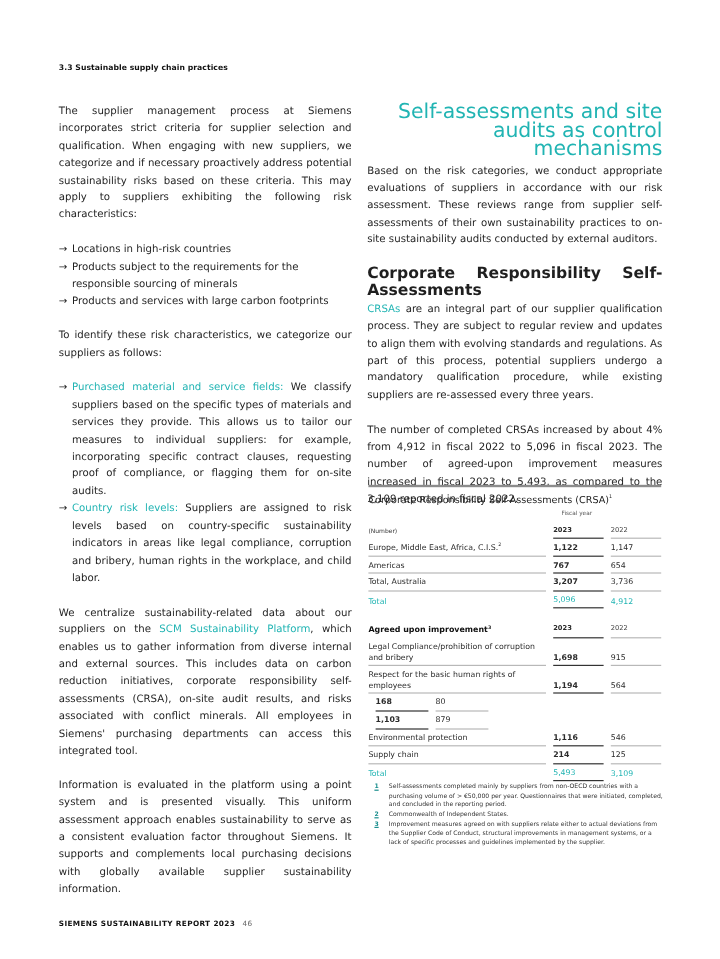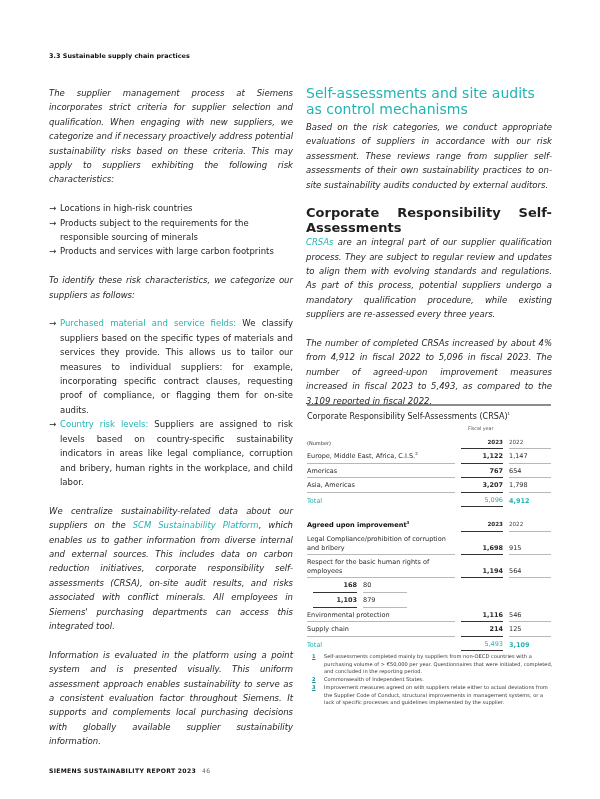--- a/index.html
+++ b/index.html
@@ -4,47 +4,47 @@
 <style>
   * { margin:0; padding:0; box-sizing:border-box; }
   html, body { width:600px; height:799px; background:#ffffff; overflow:hidden; }
   body { position:relative; font-family:"DejaVu Sans", sans-serif; color:#1f1f1f; }
 
   .section-label { position:absolute; left:49px; top:52px; font-size:6.4px; font-weight:bold; color:#111; letter-spacing:0.05px; }
 
   .col-left { position:absolute; left:49px; top:86px; width:244px; font-size:8.5px; line-height:14.4px; text-align:justify; }
   .col-right { position:absolute; left:306px; top:86px; width:246px; font-size:8.5px; line-height:14.4px; text-align:justify; }
 
-  p { margin:0;font-style:italic; }
+  p { margin:0; }
   .gap { height:14.4px; }
   .teal { color:#21b4b3; }
 
   ul.arrow { list-style:none; }
   ul.arrow li { position:relative; padding-left:11px; }
   ul.arrow li .arr { position:absolute; left:0; top:0; }
 
-  .heading-teal { color:#21b4b3; font-size:14px; line-height:15.5px; text-align:left; margin-bottom:3px; }
+  .heading-teal { color:#21b4b3; font-size:17px; line-height:15.5px; text-align:right; margin-bottom:3px; }
   .subhead { font-weight:bold; font-size:13px; }
 
   
   .tbl { position:absolute; left:307px; top:404px; width:244px; font-size:6.5px; color:#2b2b2b; }
   .tbl-topline { height:1.5px; background:#8c8c8c; width:244px; }
   .tbl-title { font-size:8px; margin-top:6px; color:#222; }
   .fy { position:absolute; left:161px; top:22px; font-size:4.8px; color:#555; }
   .trow { position:relative; display:flex; align-items:flex-end; }
   .trow .lbl { width:155px; padding-right:4px; border-bottom:0.7px solid #b8b8b8; }
-  .trow .v23 { width:44px; margin-left:6px; font-weight:bold; border-bottom:1.3px solid #333;text-align:right; }
+  .trow .v23 { width:44px; margin-left:6px; font-weight:bold; border-bottom:1.3px solid #333; }
   .trow .v22 { width:44px; margin-left:6px; border-bottom:0.7px solid #b8b8b8; }
   .trow .cell { padding:3px 0 2px 0; line-height:8.6px; }
   .hdr .lbl { border-bottom:none; font-size:5px; color:#333; }
   .hdr .v23 { font-size:5.6px; border-bottom:1.6px solid #333; }
   .hdr .v22 { font-size:5.6px; font-weight:normal; color:#444; }
   .hdr2 .lbl { font-weight:bold; font-size:6.6px; color:#111; border-bottom:none; }
   .total .lbl, .total .v23, .total .v22 { color:#21b4b3; font-weight:normal; }
-  .total .v22 { font-weight:bold; }
+  .total .v22 { font-weight:normal; }
   .total .v23 { border-bottom:1.3px solid #333; }
   .total .v22 { border-bottom:none; }
   .total .lbl { border-bottom:none; }
   .sup { font-size:4px; vertical-align:super; line-height:0; }
 
   .footnotes { position:absolute; left:312px; top:653px; width:242px; font-size:5.1px; line-height:7.7px; color:#333; }
   .fn { position:relative; padding-left:12px; }
   .fn .num { position:absolute; left:0; top:0; color:#1a8e8d; font-weight:bold; text-decoration:underline; }
 
   .footer { position:absolute; left:49px; top:767px; font-size:6.1px; font-weight:bold; color:#111; letter-spacing:0.3px; }
@@ -101,23 +101,23 @@
     <div class="cell lbl"><span>Europe, Middle East, Africa, C.I.S.</span><span class="sup">2</span></div>
     <div class="cell v23">1,122</div>
     <div class="cell v22">1,147</div>
   </div>
   <div class="trow">
     <div class="cell lbl">Americas</div>
     <div class="cell v23">767</div>
     <div class="cell v22">654</div>
   </div>
   <div class="trow">
-    <div class="cell lbl">Asia, Americas</div>
+    <div class="cell lbl">Total, Australia</div>
     <div class="cell v23">3,207</div>
-    <div class="cell v22">1,798</div>
+    <div class="cell v22">3,736</div>
   </div>
   <div class="trow total">
     <div class="cell lbl">Total</div>
     <div class="cell v23">5,096</div>
     <div class="cell v22">4,912</div>
   </div>
 
   <div style="height:10px;"></div>
   <div class="trow hdr hdr2">
     <div class="cell lbl"><span>Agreed upon improvement</span><span class="sup">3</span></div>

